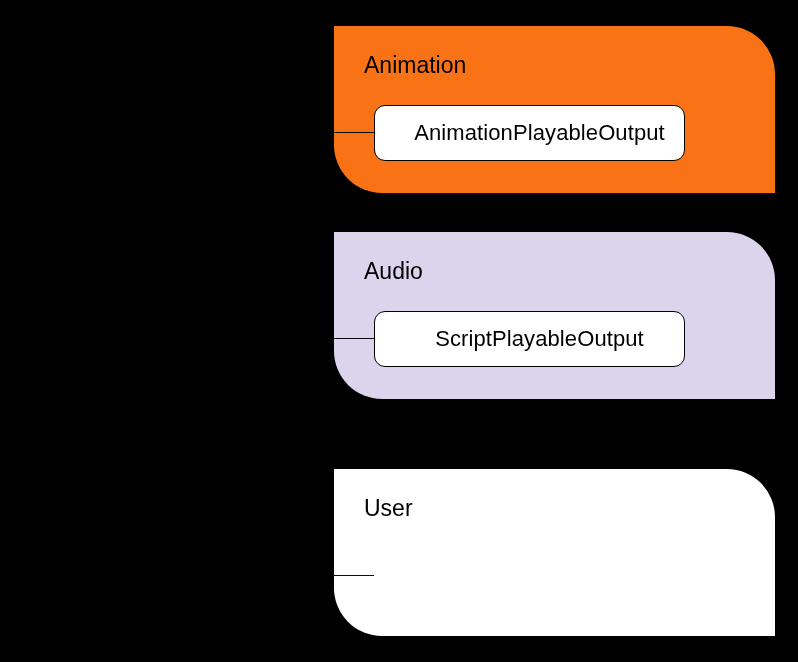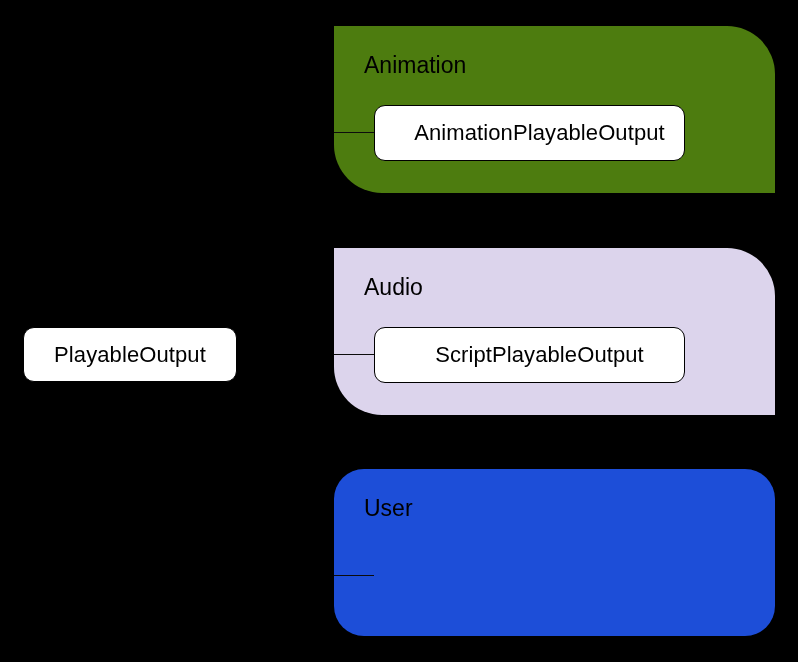--- a/index.html
+++ b/index.html
@@ -47,23 +47,23 @@
     position: absolute;
     left: 334px;
     width: 441px;
     height: 167px;
     box-sizing: border-box;
     border-top-right-radius: 48px;
     border-bottom-left-radius: 48px;
     border-top-left-radius: 0;
     border-bottom-right-radius: 0;
   }
-  #group-animation { top: 26px;  background: #4d7c0f; }
-  #group-audio     { top: 248px; background: #dcd4ec; }
-  #group-user      { top: 469px; background: #1d4ed8; border-radius: 30px; }
+  #group-animation { top: 26px;  background: #f97316; }
+  #group-audio     { top: 232px; background: #dcd4ec; }
+  #group-user      { top: 469px; background: #ffffff; }
 
   .group-label {
     position: absolute;
     left: 30px;
     top: 28px;
     font-size: 23px;
     line-height: 1;
     color: #000000;
     white-space: nowrap;
   }
@@ -98,23 +98,20 @@
     width: 40px;
     height: 0;
     border-top: 1.3px solid #0c0c0c;
   }
 </style>
 </head>
 <body>
 
 <div id="canvas">
 
-  <div id="root-node" class="node">
-    <span>PlayableOutput</span>
-  </div>
 
   <div id="group-animation" class="group">
     <div class="group-label">Animation</div>
     <div class="connector"></div>
     <div class="child-node">
       <span>AnimationPlayableOutput</span>
     </div>
   </div>
 
   <div id="group-audio" class="group">

